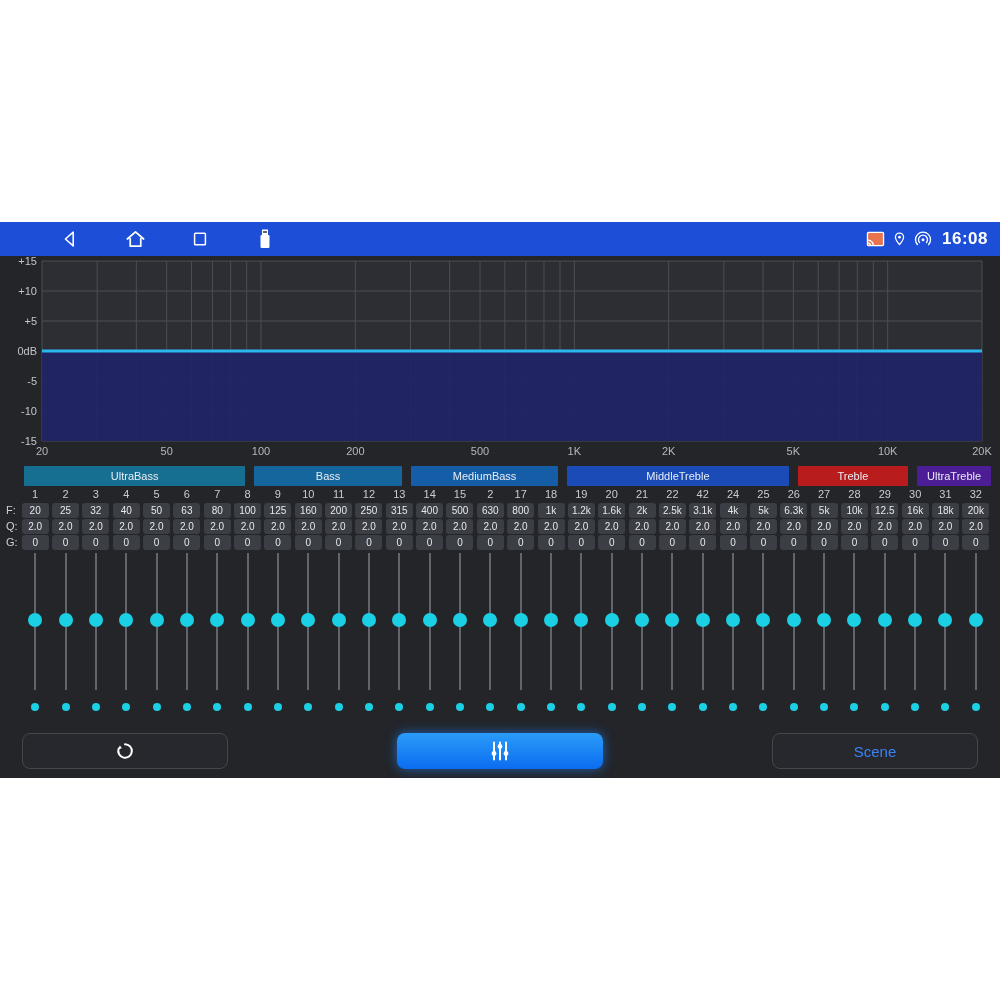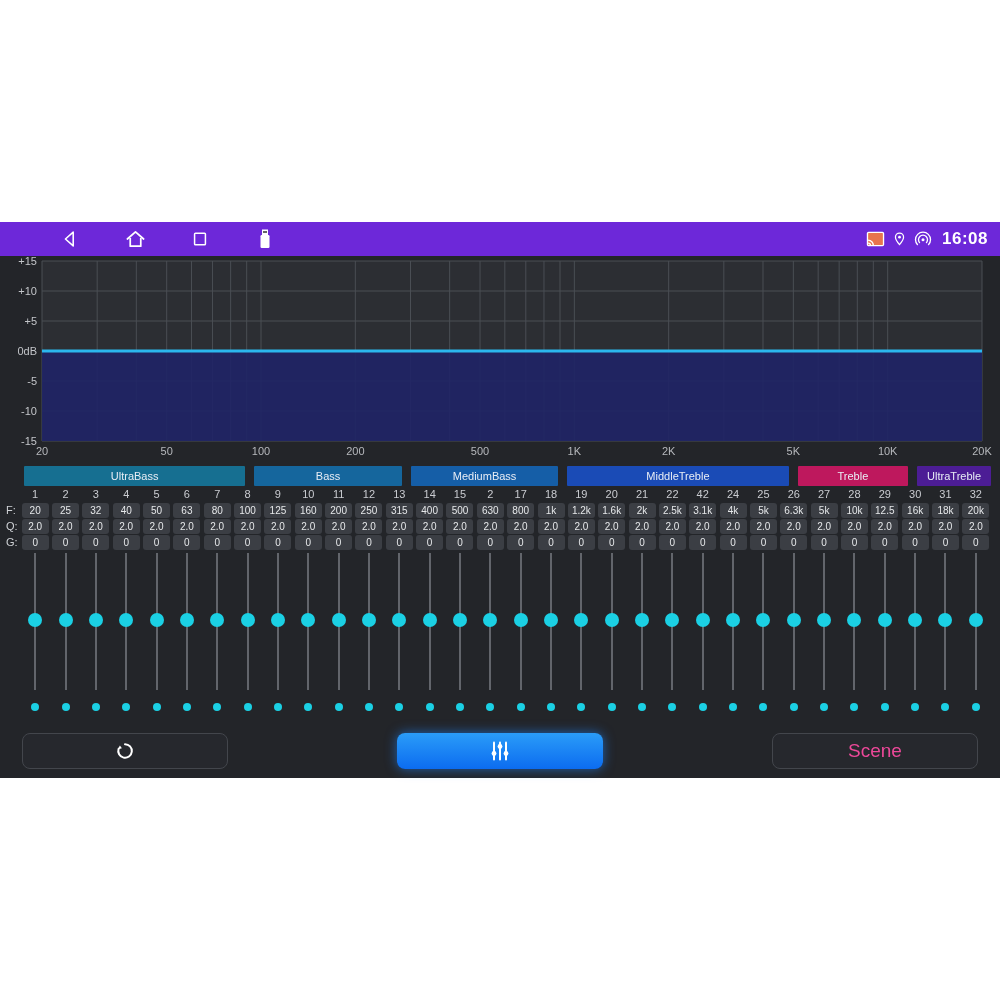--- a/index.html
+++ b/index.html
@@ -1,21 +1,21 @@
 <!DOCTYPE html>
 <html><head>
 <meta charset="utf-8">
 <style>
   html,body{margin:0;padding:0;background:#ffffff;}
   .stage{position:relative;width:1000px;height:1000px;background:#ffffff;overflow:hidden;
          font-family:"Liberation Sans","DejaVu Sans",sans-serif;}
   .screen{position:absolute;left:0;top:222px;width:1000px;height:556px;background:#232529;}
 
   
-  .statusbar{position:absolute;left:0;top:0;width:100%;height:34px;background:#6d28d9;display:flex;align-items:center;}
+  .statusbar{position:absolute;left:0;top:0;width:100%;height:34px;background:#1d4ed8;display:flex;align-items:center;}
   .nav-icons{display:flex;align-items:center;gap:41px;padding-left:58px;}
   .nav-icons .ic{width:24px;height:24px;display:flex;align-items:center;justify-content:center;}
   .status-right{margin-left:auto;display:flex;align-items:center;gap:4px;padding-right:12px;}
   .status-right .ic{width:20px;height:20px;display:flex;align-items:center;justify-content:center;}
   .time{color:#fff;font-size:17px;font-weight:bold;margin-left:5px;letter-spacing:.5px;}
 
   
   .graph{position:absolute;left:0;top:34px;width:1000px;height:206px;}
 
   
@@ -37,21 +37,21 @@
   .sliders{position:absolute;left:20px;top:330px;width:971px;height:140px;display:grid;grid-template-columns:repeat(32,1fr);}
   .scol{position:relative;}
   .track{position:absolute;left:50%;transform:translateX(-50%);top:1px;width:2px;height:137px;background:#62656b;}
   .knob{position:absolute;left:50%;transform:translateX(-50%);top:61px;width:14px;height:14px;border-radius:50%;}
   .dots{position:absolute;left:20px;top:477px;width:971px;height:16px;display:grid;grid-template-columns:repeat(32,1fr);align-items:center;}
   .dot{width:8px;height:8px;border-radius:50%;margin:0 auto;}
 
   
   .btnrow{position:absolute;left:22px;top:511px;width:956px;height:36px;display:flex;justify-content:space-between;}
   .btn{width:206px;height:36px;border-radius:8px;background:#26282d;border:1px solid #43464c;
-       display:flex;align-items:center;justify-content:center;color:#ec4899;font-size:19px;box-sizing:border-box;cursor:pointer;}
+       display:flex;align-items:center;justify-content:center;color:#3b82f6;font-size:15px;box-sizing:border-box;cursor:pointer;}
   .btn-active{background:linear-gradient(180deg,#2a9cf8 0%,#0c6cf0 100%);border:none;
        box-shadow:0 0 12px rgba(30,130,250,.65);}
 </style>
 </head>
 <body>
 
 <div class="stage">
   <div class="screen">
 
     <div class="statusbar">
@@ -162,21 +162,21 @@
         <text x="793.3545360505717" y="199" text-anchor="middle" fill="#b6b8bc" font-size="11" font-family="Liberation Sans, DejaVu Sans, sans-serif">5K</text>
         <text x="887.6772680252859" y="199" text-anchor="middle" fill="#b6b8bc" font-size="11" font-family="Liberation Sans, DejaVu Sans, sans-serif">10K</text>
         <text x="982" y="199" text-anchor="middle" fill="#b6b8bc" font-size="11" font-family="Liberation Sans, DejaVu Sans, sans-serif">20K</text>
       </svg>
 
     <div class="headers" id="headers">
         <div class="hdr" style="flex-grow: 6; flex-basis: 0px; background: rgb(22, 111, 145);">UltraBass</div>
         <div class="hdr" style="flex-grow: 4; flex-basis: 0px; background: rgb(21, 102, 157);">Bass</div>
         <div class="hdr" style="flex-grow: 4; flex-basis: 0px; background: rgb(21, 94, 167);">MediumBass</div>
         <div class="hdr" style="flex-grow: 6; flex-basis: 0px; background: rgb(26, 75, 182);">MiddleTreble</div>
-        <div class="hdr" style="flex-grow: 3; flex-basis: 0px; background: #be185d;">Treble</div>
+        <div class="hdr" style="flex-grow: 3; flex-basis: 0px; background: #b91c1c;">Treble</div>
         <div class="hdr" style="flex-grow: 2; flex-basis: 0px; background: #4c1d95;">UltraTreble</div>
       </div>
 
     <div class="rowlabel" style="top:281px">F:</div>
     <div class="rowlabel" style="top:297px">Q:</div>
     <div class="rowlabel" style="top:313px">G:</div>
 
     <div class="row row-num" id="row-num">
         <div class="cell-num">1</div>
         <div class="cell-num">2</div>

